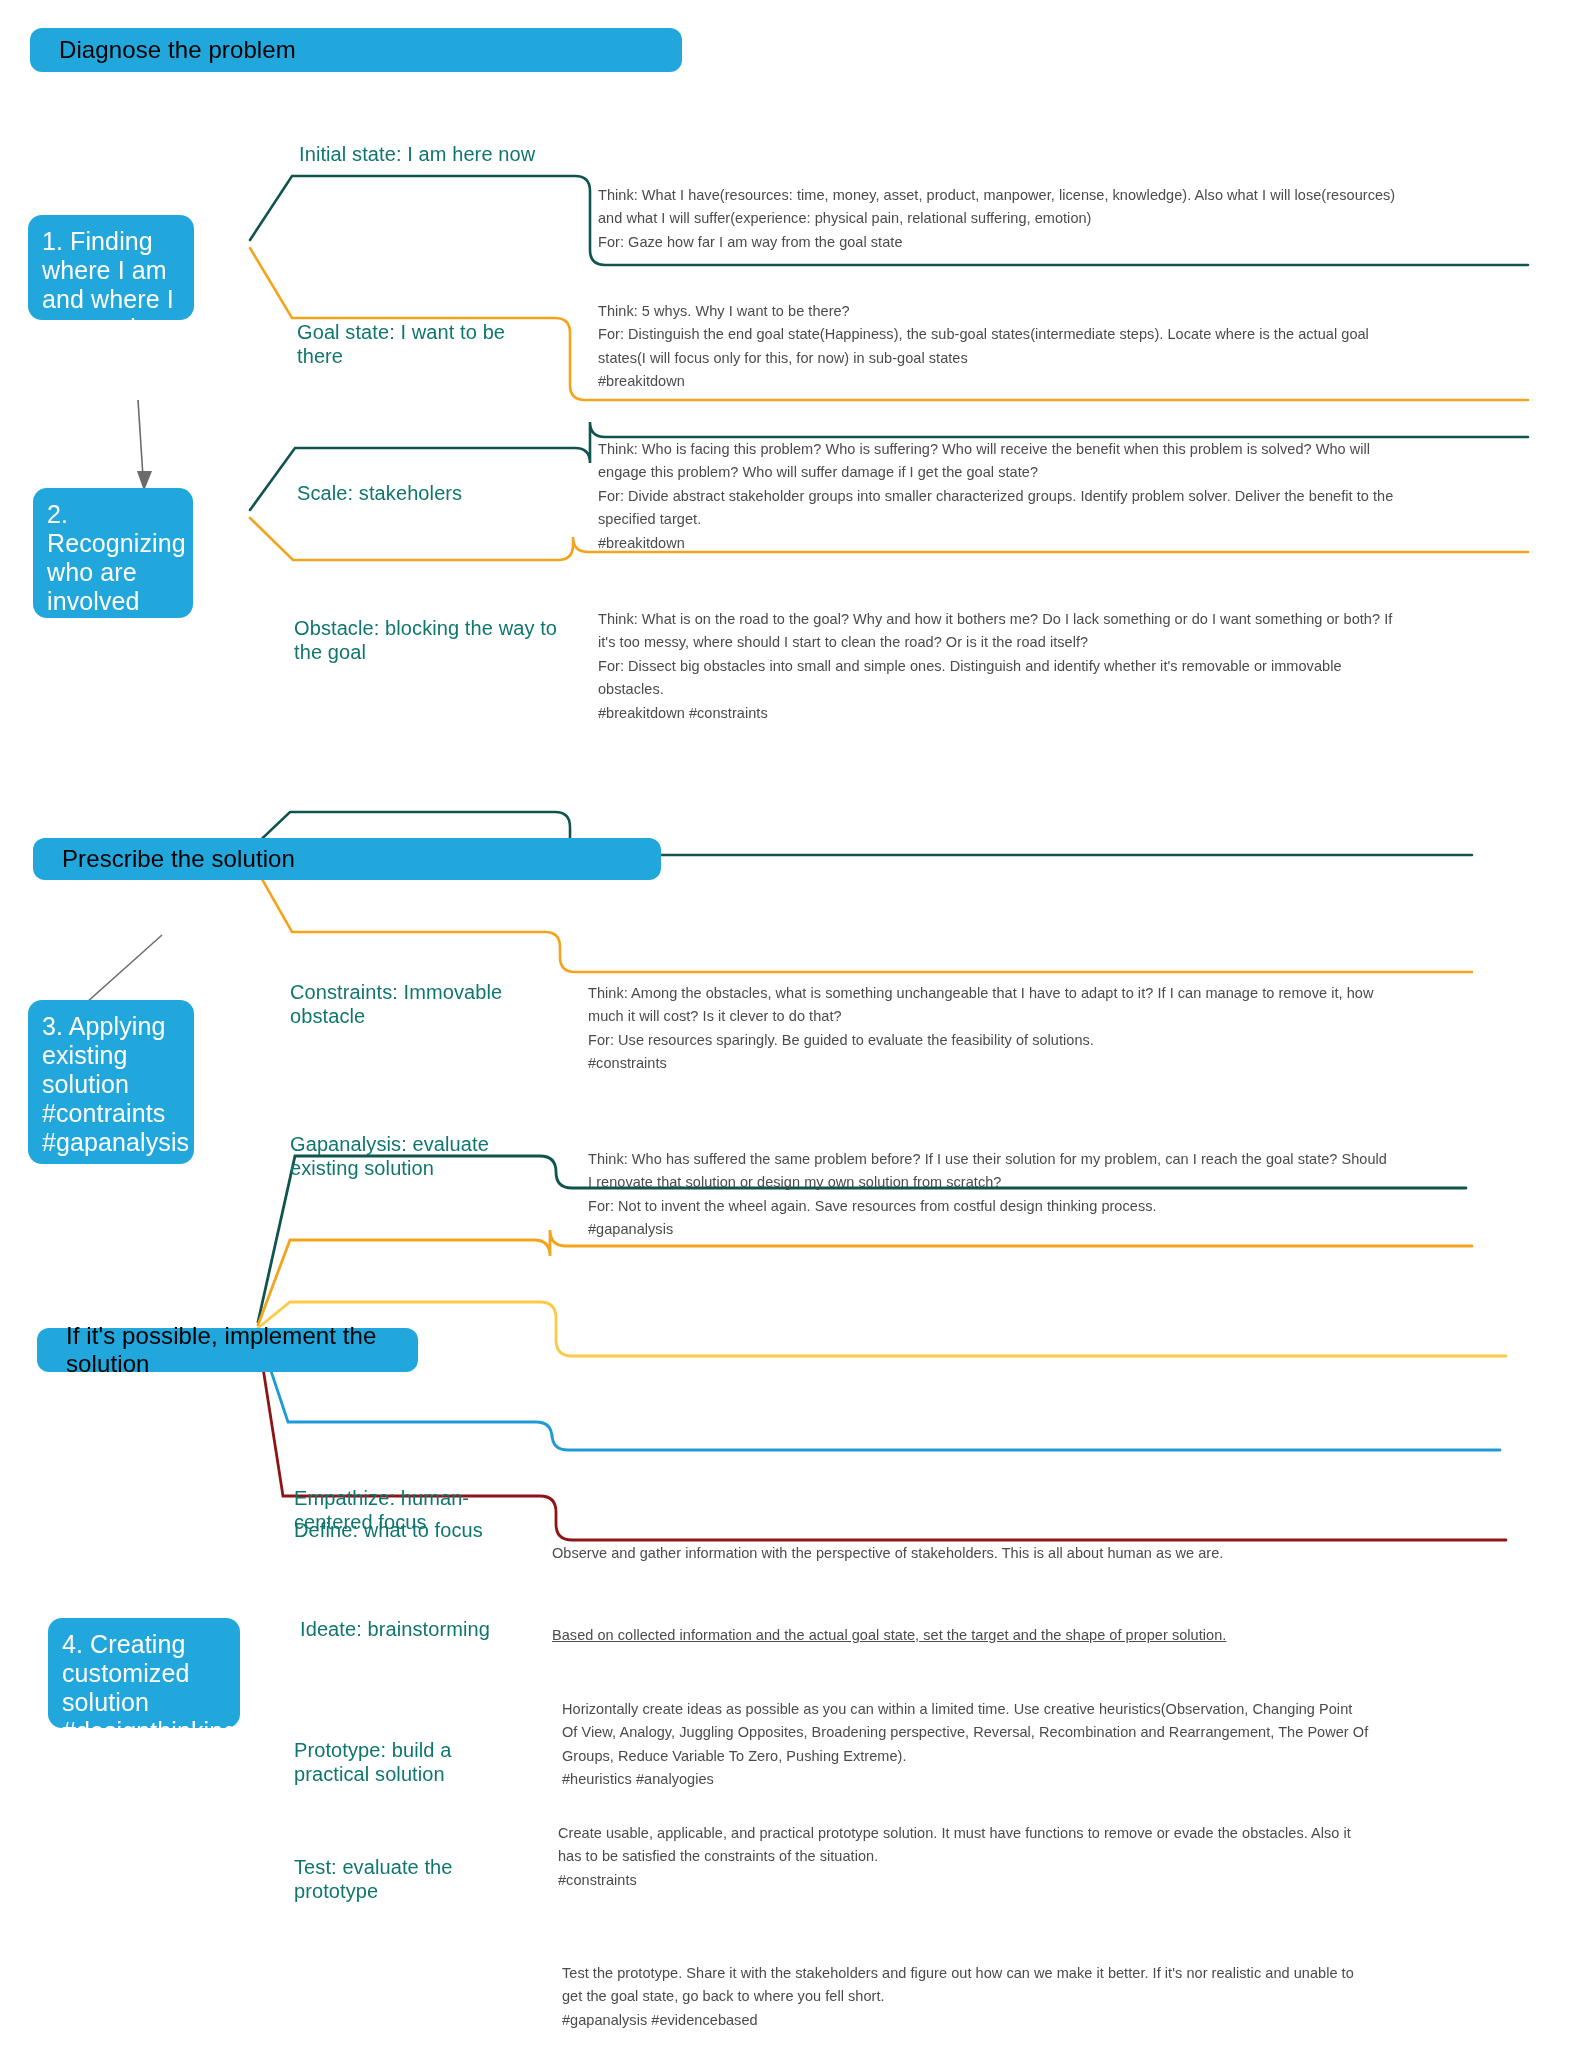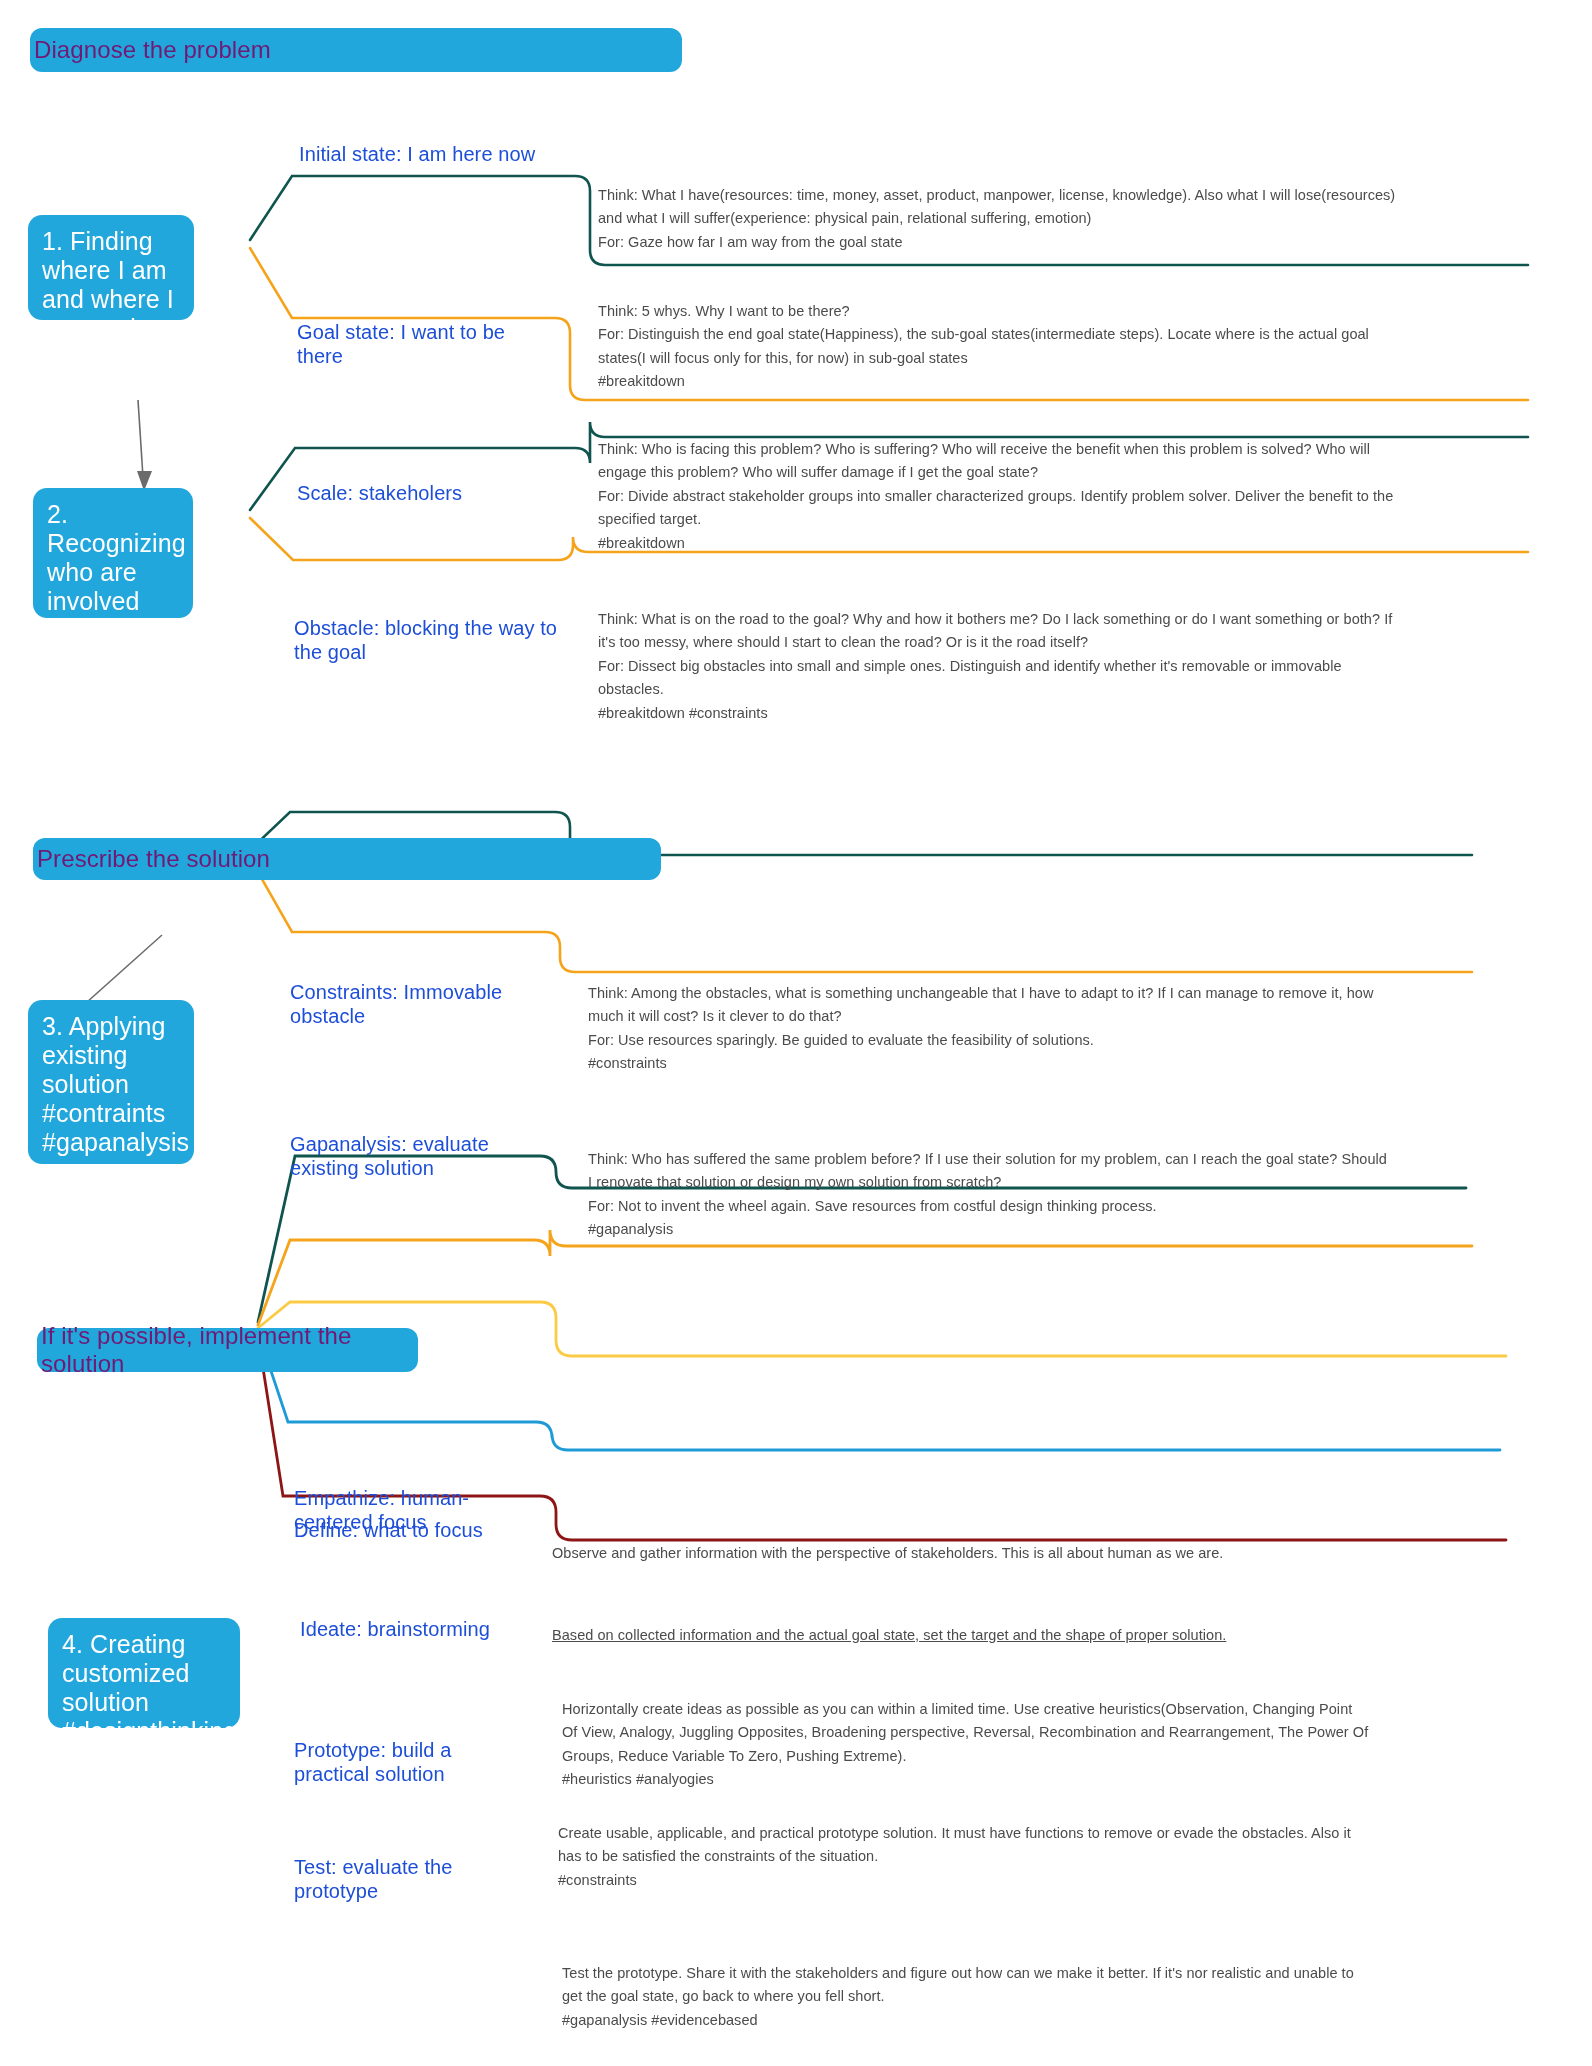--- a/index.html
+++ b/index.html
@@ -7,36 +7,36 @@
     font-family:"Liberation Sans", sans-serif;
     width:1592px; height:2066px; position:relative; overflow:hidden;
     -webkit-font-smoothing:antialiased;
   }
   .canvas{position:absolute; left:0; top:0; width:1592px; height:2066px;}
   svg.links{position:absolute; left:0; top:0; width:1592px; height:2066px; pointer-events:none;}
 
   
   .banner{
     position:absolute; background:#22a7dd; border-radius:12px;
-    color:#701a75; display:flex; align-items:center;
-    padding:0 4px; box-sizing:border-box;
+    color:#000000; display:flex; align-items:center;
+    padding:0 29px; box-sizing:border-box;
     font-size:24px; letter-spacing:.1px;
   }
 
   
   .node{
     position:absolute; background:#22a7dd; border-radius:14px;
     color:#ffffff; box-sizing:border-box;
     padding:12px 14px 14px 14px;
     font-size:25px; line-height:1.16; letter-spacing:.1px;
   }
 
   
   .branch-label{
-    position:absolute; color:#1d4ed8;
+    position:absolute; color:#0f766e;
     font-size:20px; line-height:1.22; letter-spacing:.1px;
   }
 
   
   .desc{
     position:absolute; color:#4b4b4b;
     font-size:14.5px; line-height:1.62; letter-spacing:.05px;
   }
   .desc .ln{display:block; white-space:nowrap;}
 </style>

